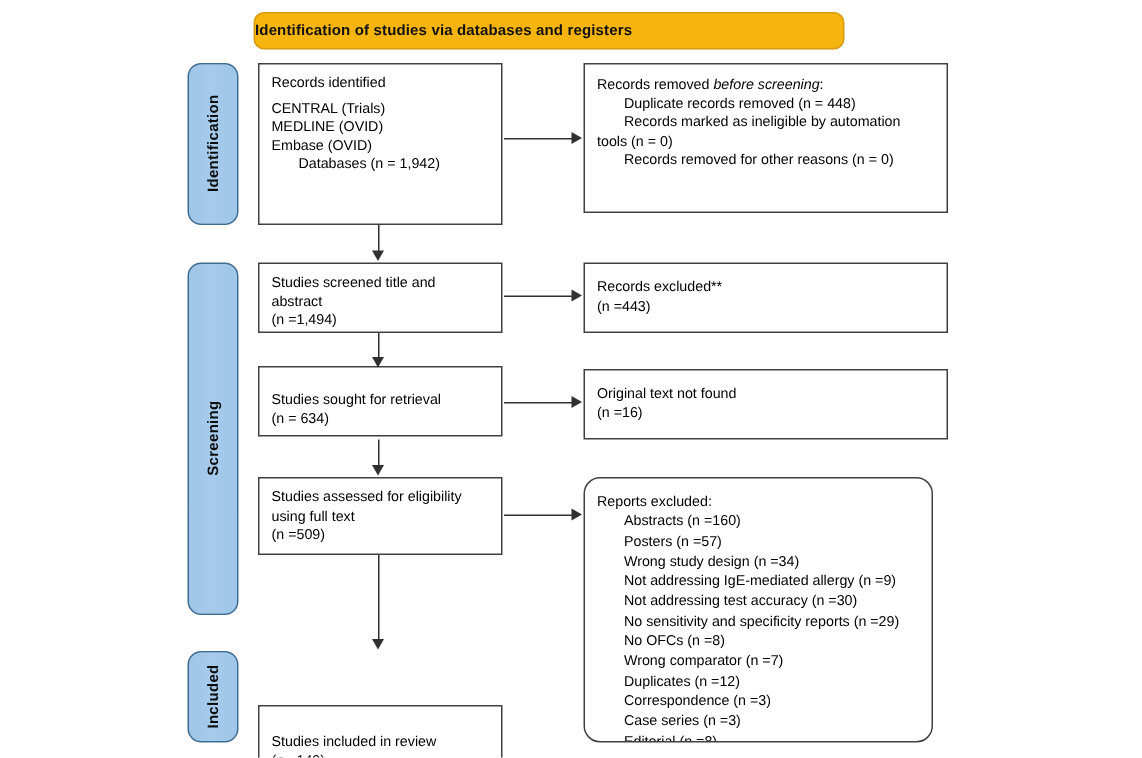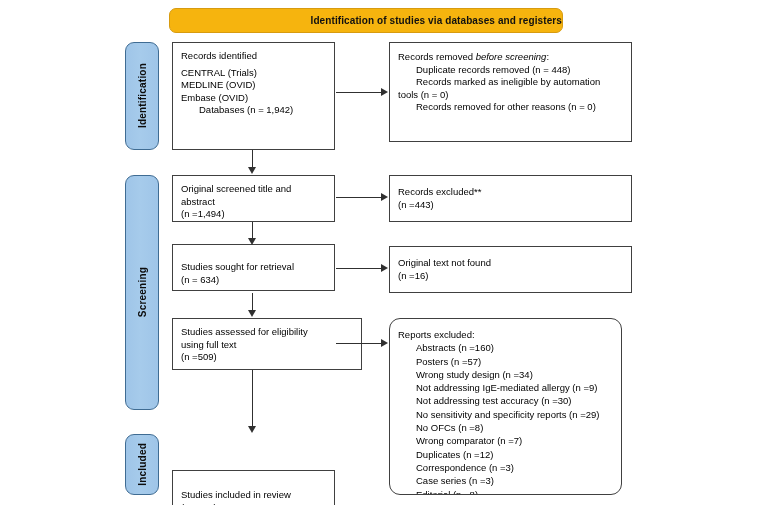--- a/index.html
+++ b/index.html
@@ -12,21 +12,21 @@
   }
   #stage{position:relative;width:761px;height:505px;}
 
   
   .banner{
     position:absolute;
     left:169px;top:8px;width:394px;height:25px;
     background:#F6B40E;
     border:1px solid #D79B10;
     border-radius:7px;
-    display:flex;align-items:center;justify-content:flex-end;
+    display:flex;align-items:center;justify-content:flex-start;
     font-size:10px;font-weight:bold;letter-spacing:.1px;
     color:#111;
     box-sizing:border-box;
   }
 
   
   .stagelabel{
     position:absolute;
     left:125px;width:34px;
     background:linear-gradient(to right,#9FC5E8 0%,#A6CBEB 45%,#9FC5E8 100%);
@@ -61,21 +61,21 @@
   }
   .box .ln{white-space:nowrap;}
   .box .ind{padding-left:18px;}
   .box .gap{height:4px;}
   .it{font-style:italic;}
 
   
   #box-identified     {left:172px;top:42px; width:163px;height:108px;}
   #box-screened       {left:172px;top:175px;width:163px;height:47px;}
   #box-sought         {left:172px;top:244px;width:163px;height:47px;}
-  #box-assessed       {left:172px;top:318px;width:190px;height:52px;}
+  #box-assessed       {left:172px;top:318px;width:163px;height:52px;}
   #box-included       {left:172px;top:434px;width:163px;height:61px;}
   #box-included{padding-top:18px;margin-top:36px;}
   #box-sought{padding-top:16px;}
 
   
   #box-removed        {left:389px;top:42px; width:243px;height:100px;}
   #box-excluded       {left:389px;top:175px;width:243px;height:47px;}
   #box-notfound       {left:389px;top:246px;width:243px;height:47px;}
   #box-reports        {left:389px;top:318px;width:233px;height:177px;}
   #box-excluded{padding-top:10px;}
@@ -150,21 +150,21 @@
 
   <div class="box" id="box-removed">
     <div class="ln"><span>Records removed </span><span class="it">before screening</span><span>:</span></div>
     <div class="ln ind">Duplicate records removed (n = 448)</div>
     <div class="ln ind">Records marked as ineligible by automation</div>
     <div class="ln">tools (n = 0)</div>
     <div class="ln ind">Records removed for other reasons (n = 0)</div>
   </div>
 
   <div class="box" id="box-screened">
-    <div class="ln">Original screened title and</div>
+    <div class="ln">Studies screened title and</div>
     <div class="ln">abstract</div>
     <div class="ln">(n =1,494)</div>
   </div>
 
   <div class="box" id="box-excluded">
     <div class="ln">Records excluded**</div>
     <div class="ln">(n =443)</div>
   </div>
 
   <div class="box" id="box-sought">

